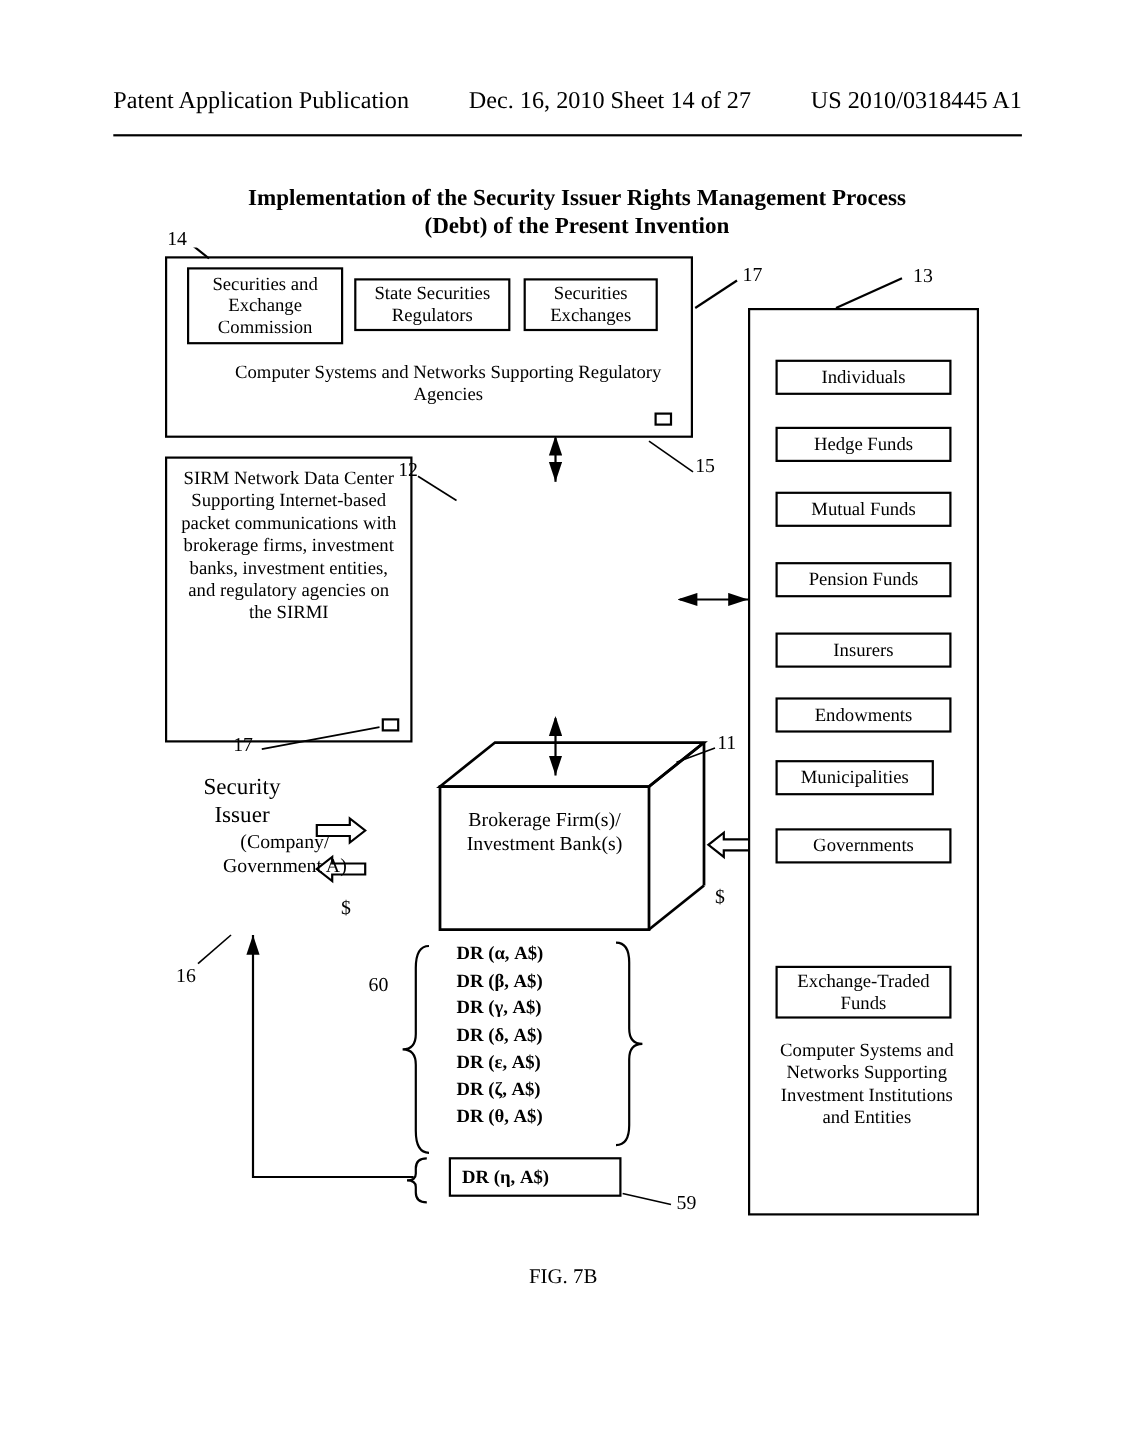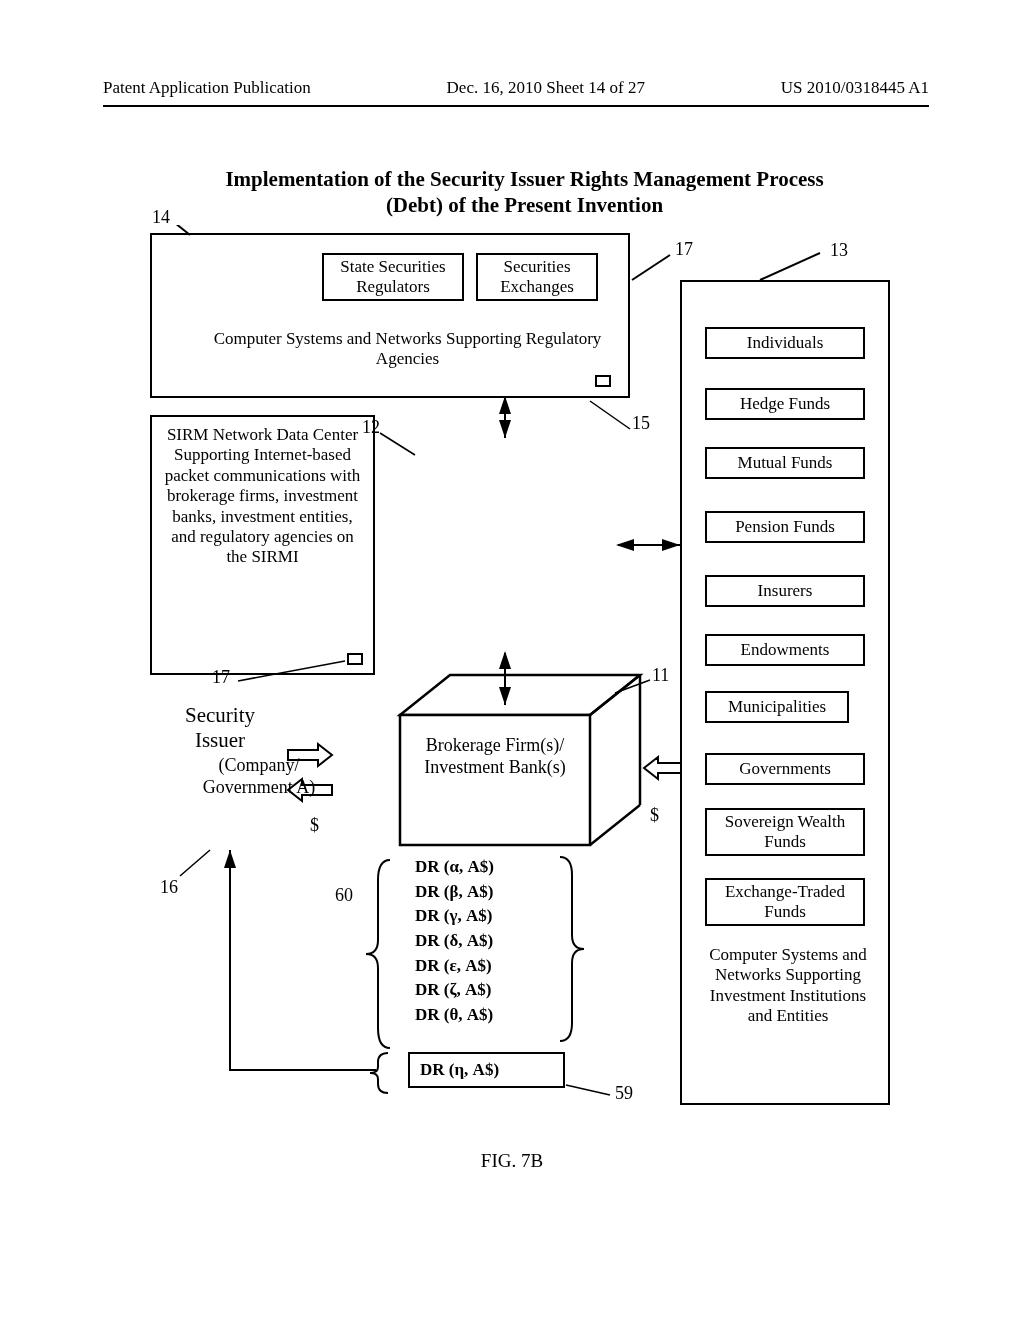--- a/index.html
+++ b/index.html
@@ -11,23 +11,23 @@
     color: #000;
     position: relative;
   }
   .page-header {
     position: absolute;
     top: 78px;
     left: 103px;
     right: 95px;
     display: flex;
     justify-content: space-between;
-    font-size: 17px;
+    font-size: 22px;
     border-bottom: 2px solid #000;
-    padding-bottom: 7px;
+    padding-bottom: 18px;
   }
   .fig-title {
     position: absolute;
     top: 166px;
     left: 120px;
     right: 95px;
     text-align: center;
     font-weight: bold;
     font-size: 21px;
     line-height: 1.25;
@@ -109,20 +109,23 @@
   <span>(Debt) of the Present Invention</span>
 </div>
 
 <div class="ref14">14</div>
 
 <div class="fig-label">FIG. 7B</div>
 
 <div class="diagram">
 
   <div class="outer-box" style="left:30px; top:8px; width:480px; height:165px;"></div>
+  <div class="box" style="left:50px; top:18px; width:142px; height:70px;">
+      <span>Securities and Exchange Commission</span>
+    </div>
   <div class="box" style="left:202px; top:28px; width:142px; height:48px;">
       <span>State Securities Regulators</span>
     </div>
   <div class="box" style="left:356px; top:28px; width:122px; height:48px;">
       <span>Securities Exchanges</span>
     </div>
   <div class="text" style="left:65px; top:104px; width:445px;"><span>Computer Systems and Networks Supporting Regulatory Agencies</span></div>
 
   <div class="outer-box" style="left:475px; top:150px; width:16px; height:12px; border-width:2px;"></div>
 
@@ -213,23 +216,20 @@
       <span>Insurers</span>
     </div>
   <div class="box" style="left:585px; top:409px; width:160px; height:32px;">
       <span>Endowments</span>
     </div>
   <div class="box" style="left:585px; top:466px; width:144px; height:32px;">
       <span>Municipalities</span>
     </div>
   <div class="box" style="left:585px; top:528px; width:160px; height:32px;">
       <span>Governments</span>
-    </div>
-  <div class="box" style="left:585px; top:583px; width:160px; height:48px;">
-      <span>Sovereign Wealth Funds</span>
     </div>
   <div class="box" style="left:585px; top:653px; width:160px; height:48px;">
       <span>Exchange-Traded Funds</span>
     </div>
   <div class="text" style="left:578px; top:720px; width:180px; font-size:17px;"><span>Computer Systems and Networks Supporting Investment Institutions and Entities</span></div>
 
   <div class="dr-list" style="left:295px; top:630px;">
     <div>DR (α, A$)</div>
     <div>DR (β, A$)</div>
     <div>DR (γ, A$)</div>

